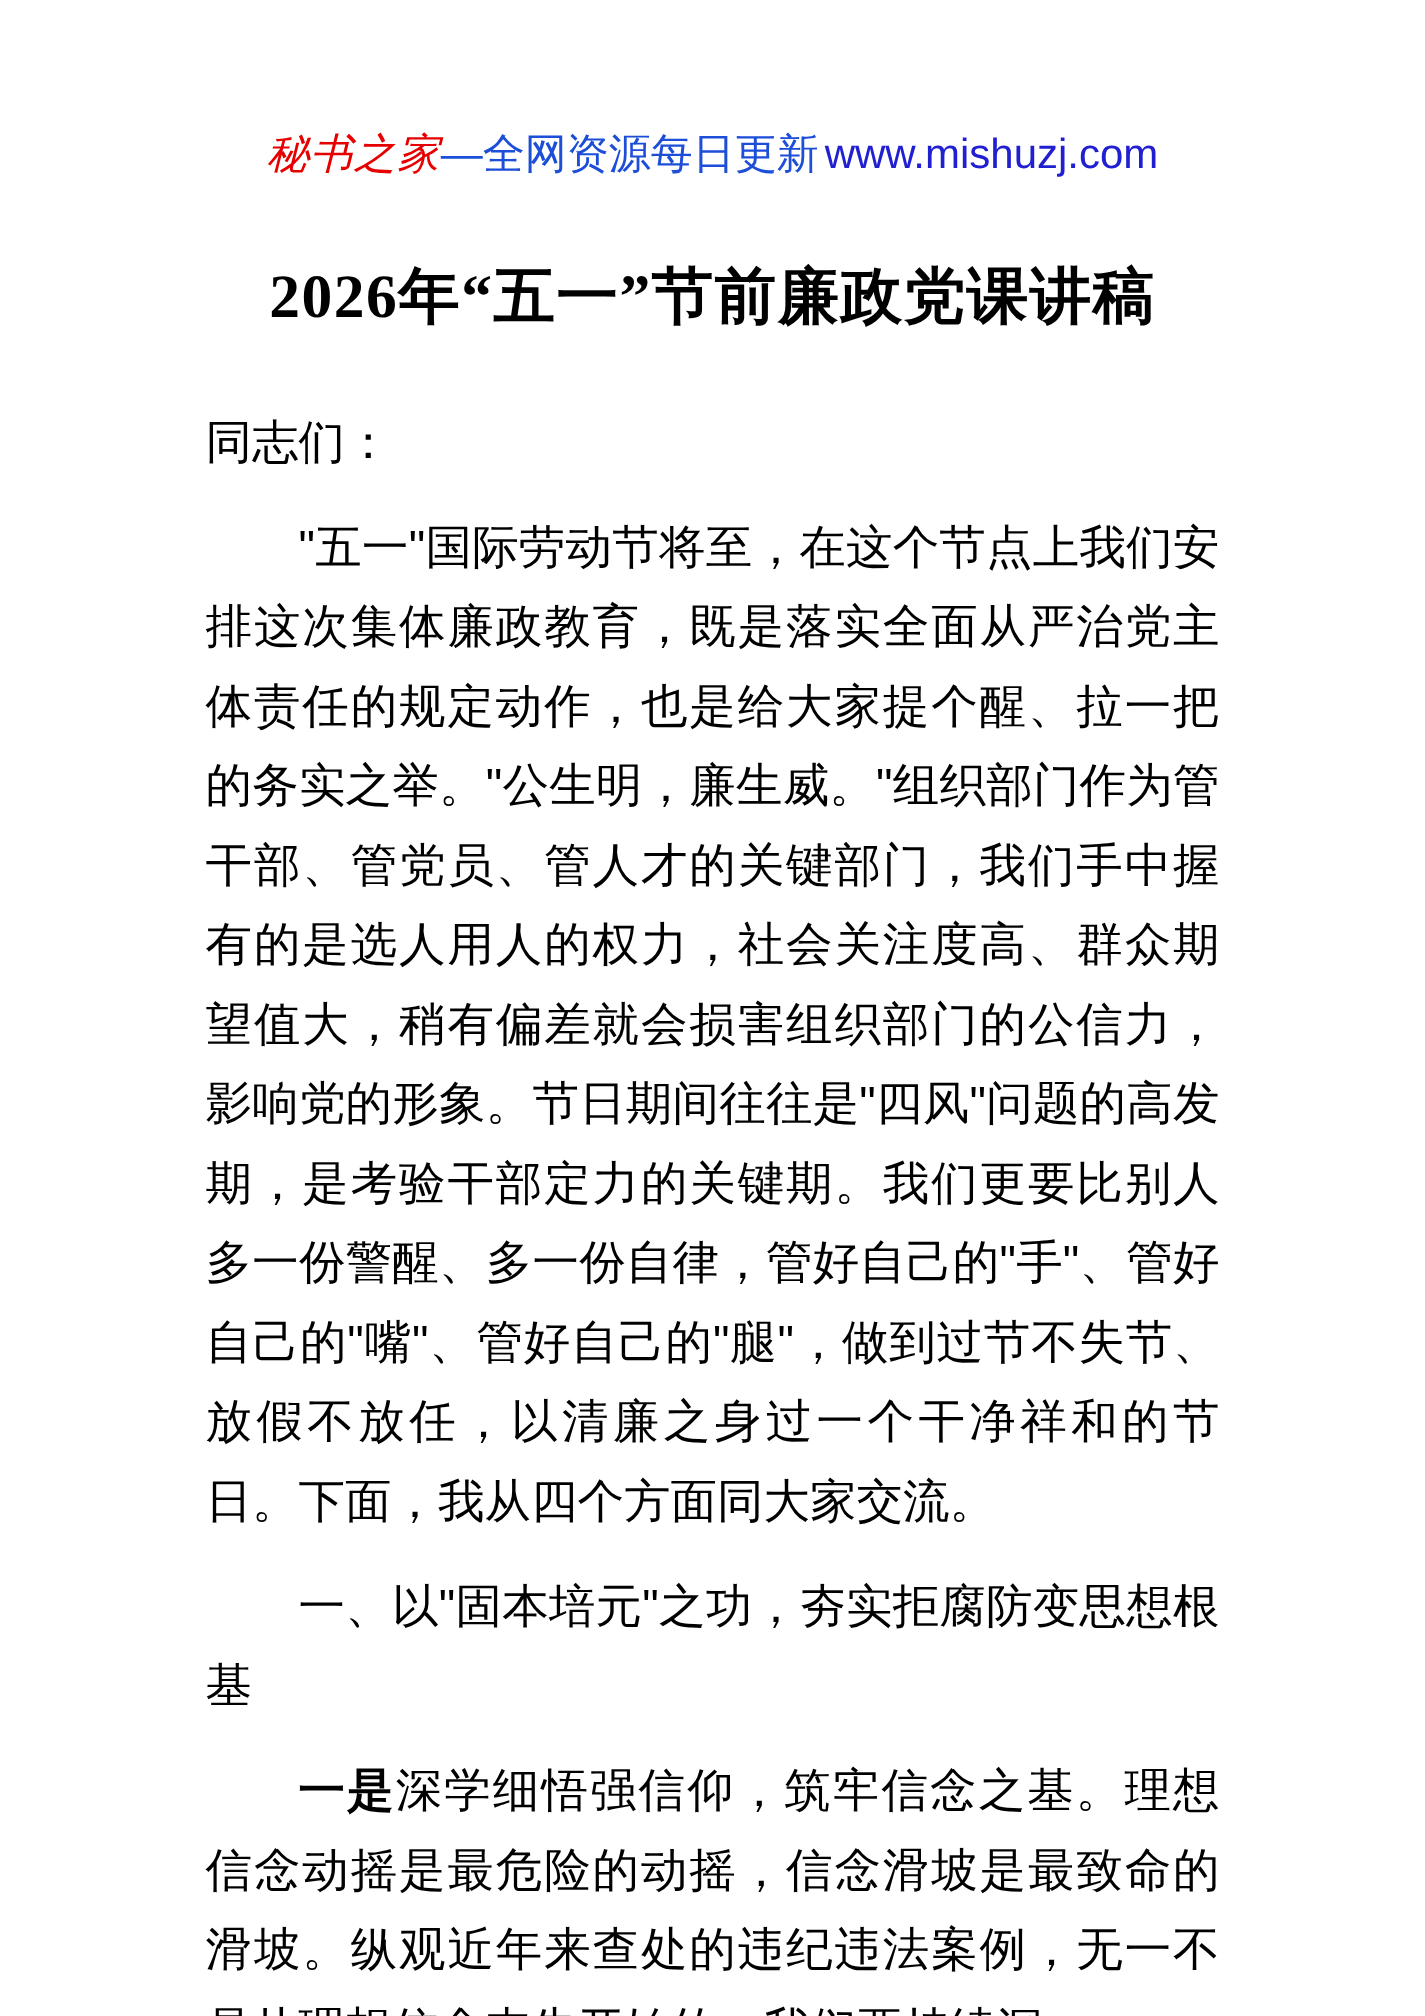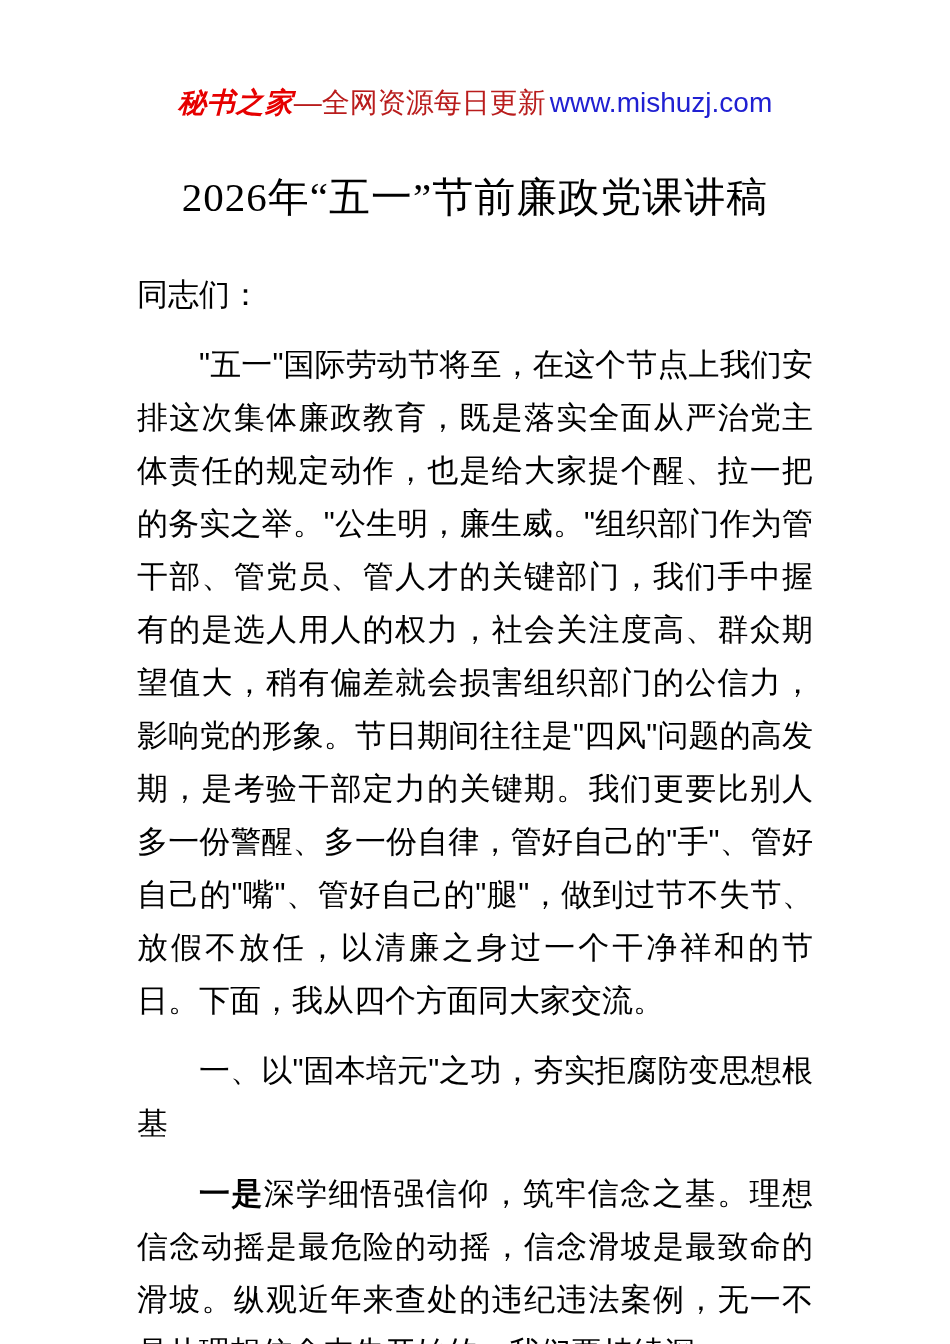--- a/index.html
+++ b/index.html
@@ -18,37 +18,37 @@
   }
   .header-line {
     margin-top: 86px;
     text-align: center;
     font-size: 28px;
     line-height: 34px;
     white-space: nowrap;
   }
   .brand {
     color: var(--brand_red, #e60000);
-    font-weight: bold;
+    font-weight: normal;
     font-style: italic;
     letter-spacing: 1px;
   }
   .tagline {
-    color: #b91c1c;
+    color: #1d4ed8;
   }
   .header-url {
     color: var(--link_blue, #2020d2);
     text-decoration: none;
     margin-left: 4px;
   }
   .doc-title {
     margin: 52px 0 0 0;
     text-align: center;
     font-family: "Liberation Serif", "DejaVu Serif", serif;
-    font-weight: normal;
+    font-weight: bold;
     font-size: 41px;
     line-height: 50px;
     letter-spacing: 1px;
   }
   .doc-body {
     margin: 46px 120px 0 120px;
     font-size: 31px;
     line-height: 53px;
     text-align: justify;
     text-justify: inter-ideograph;

